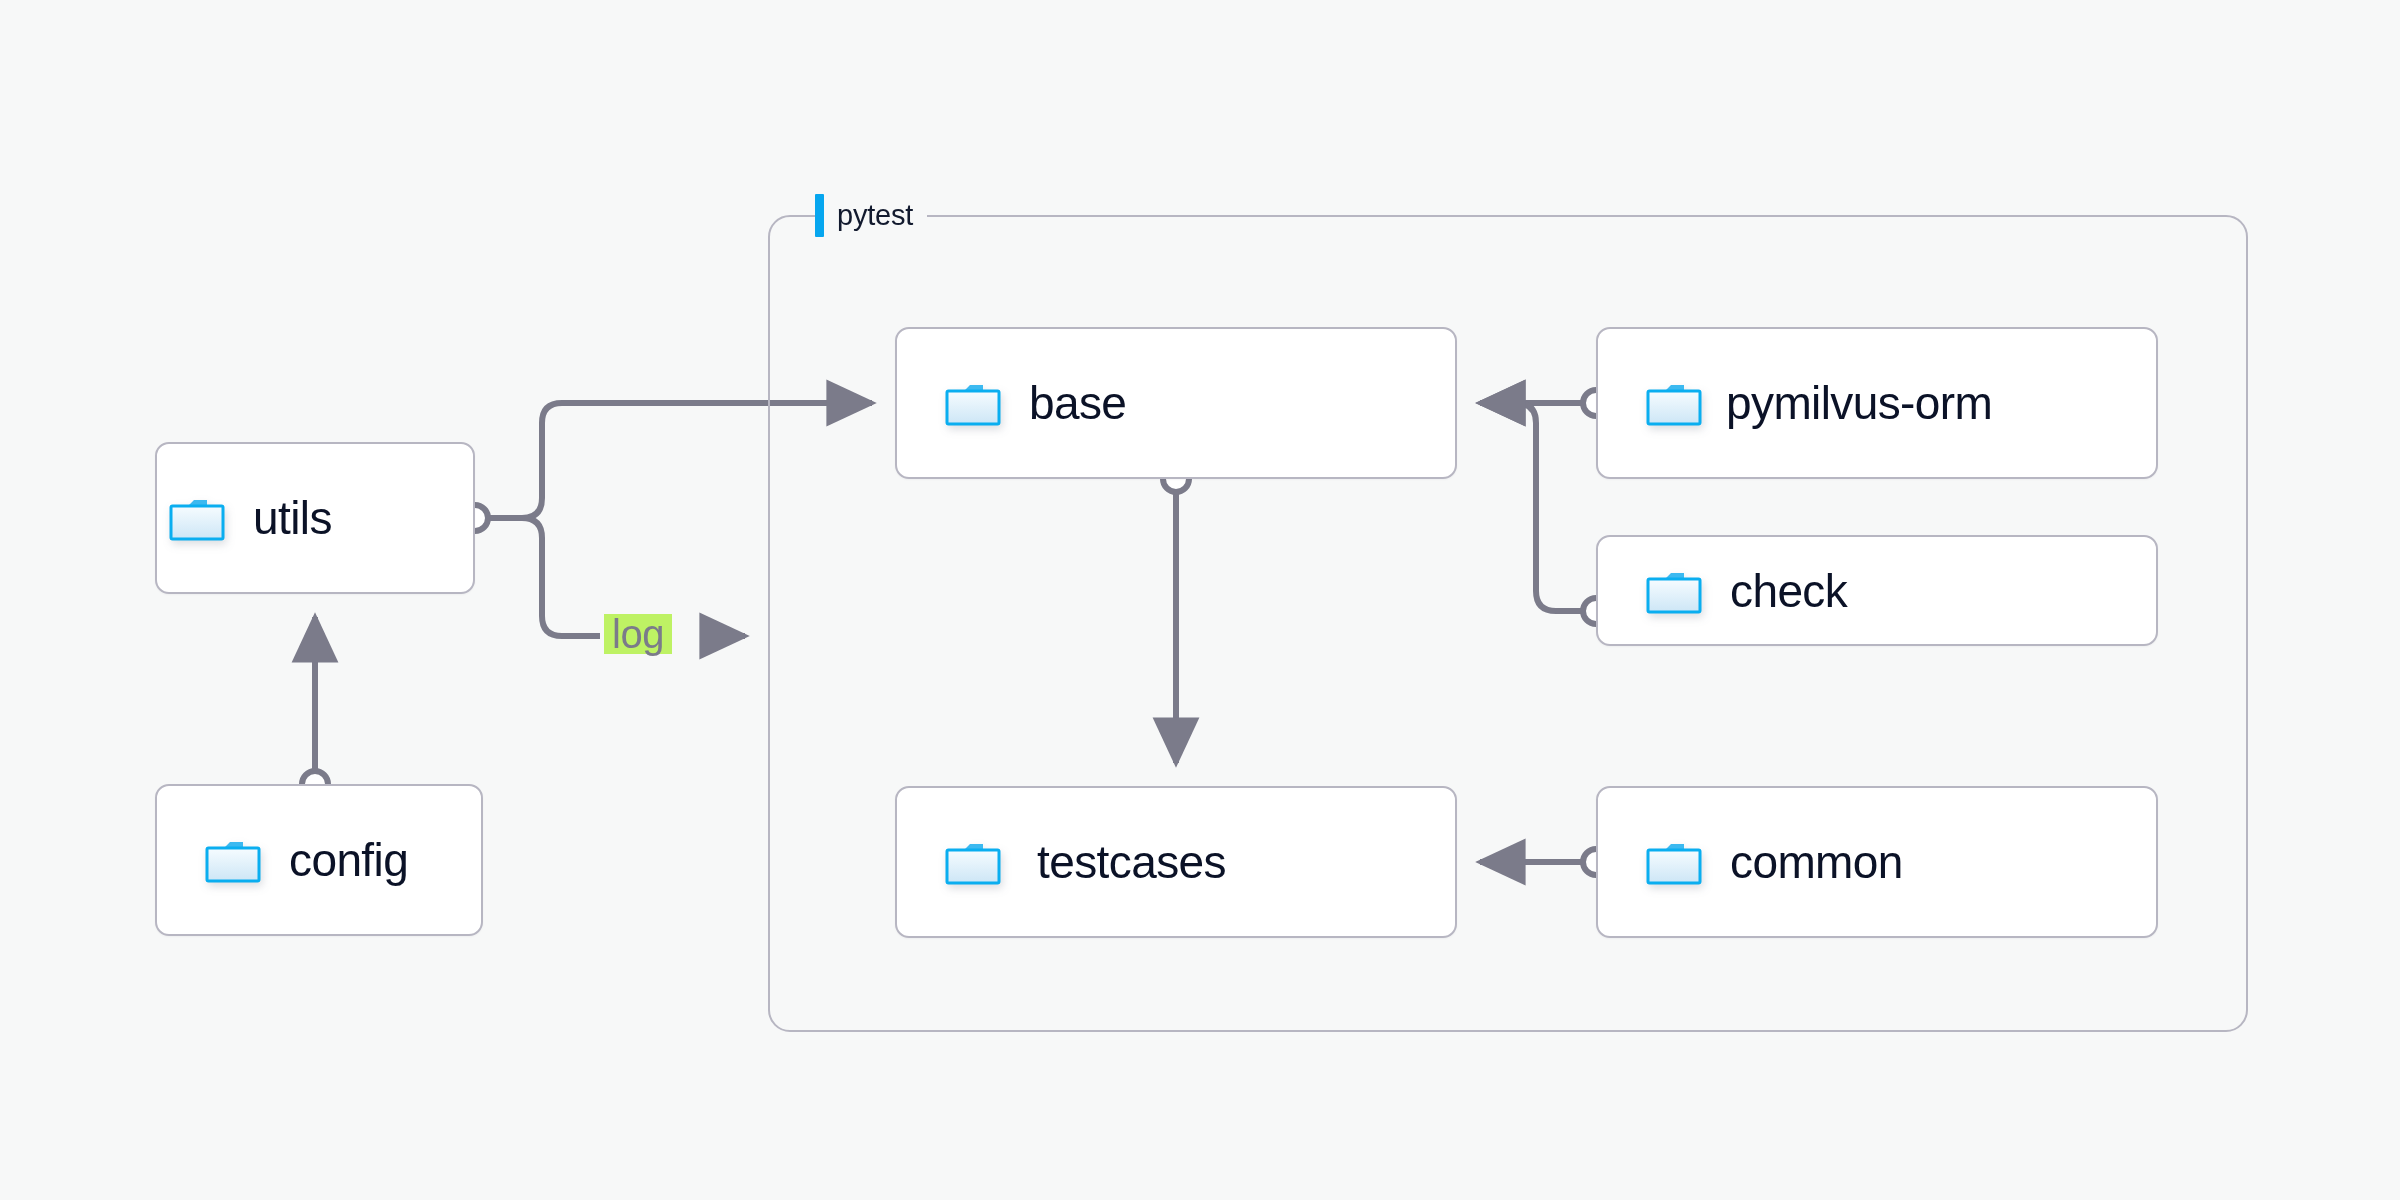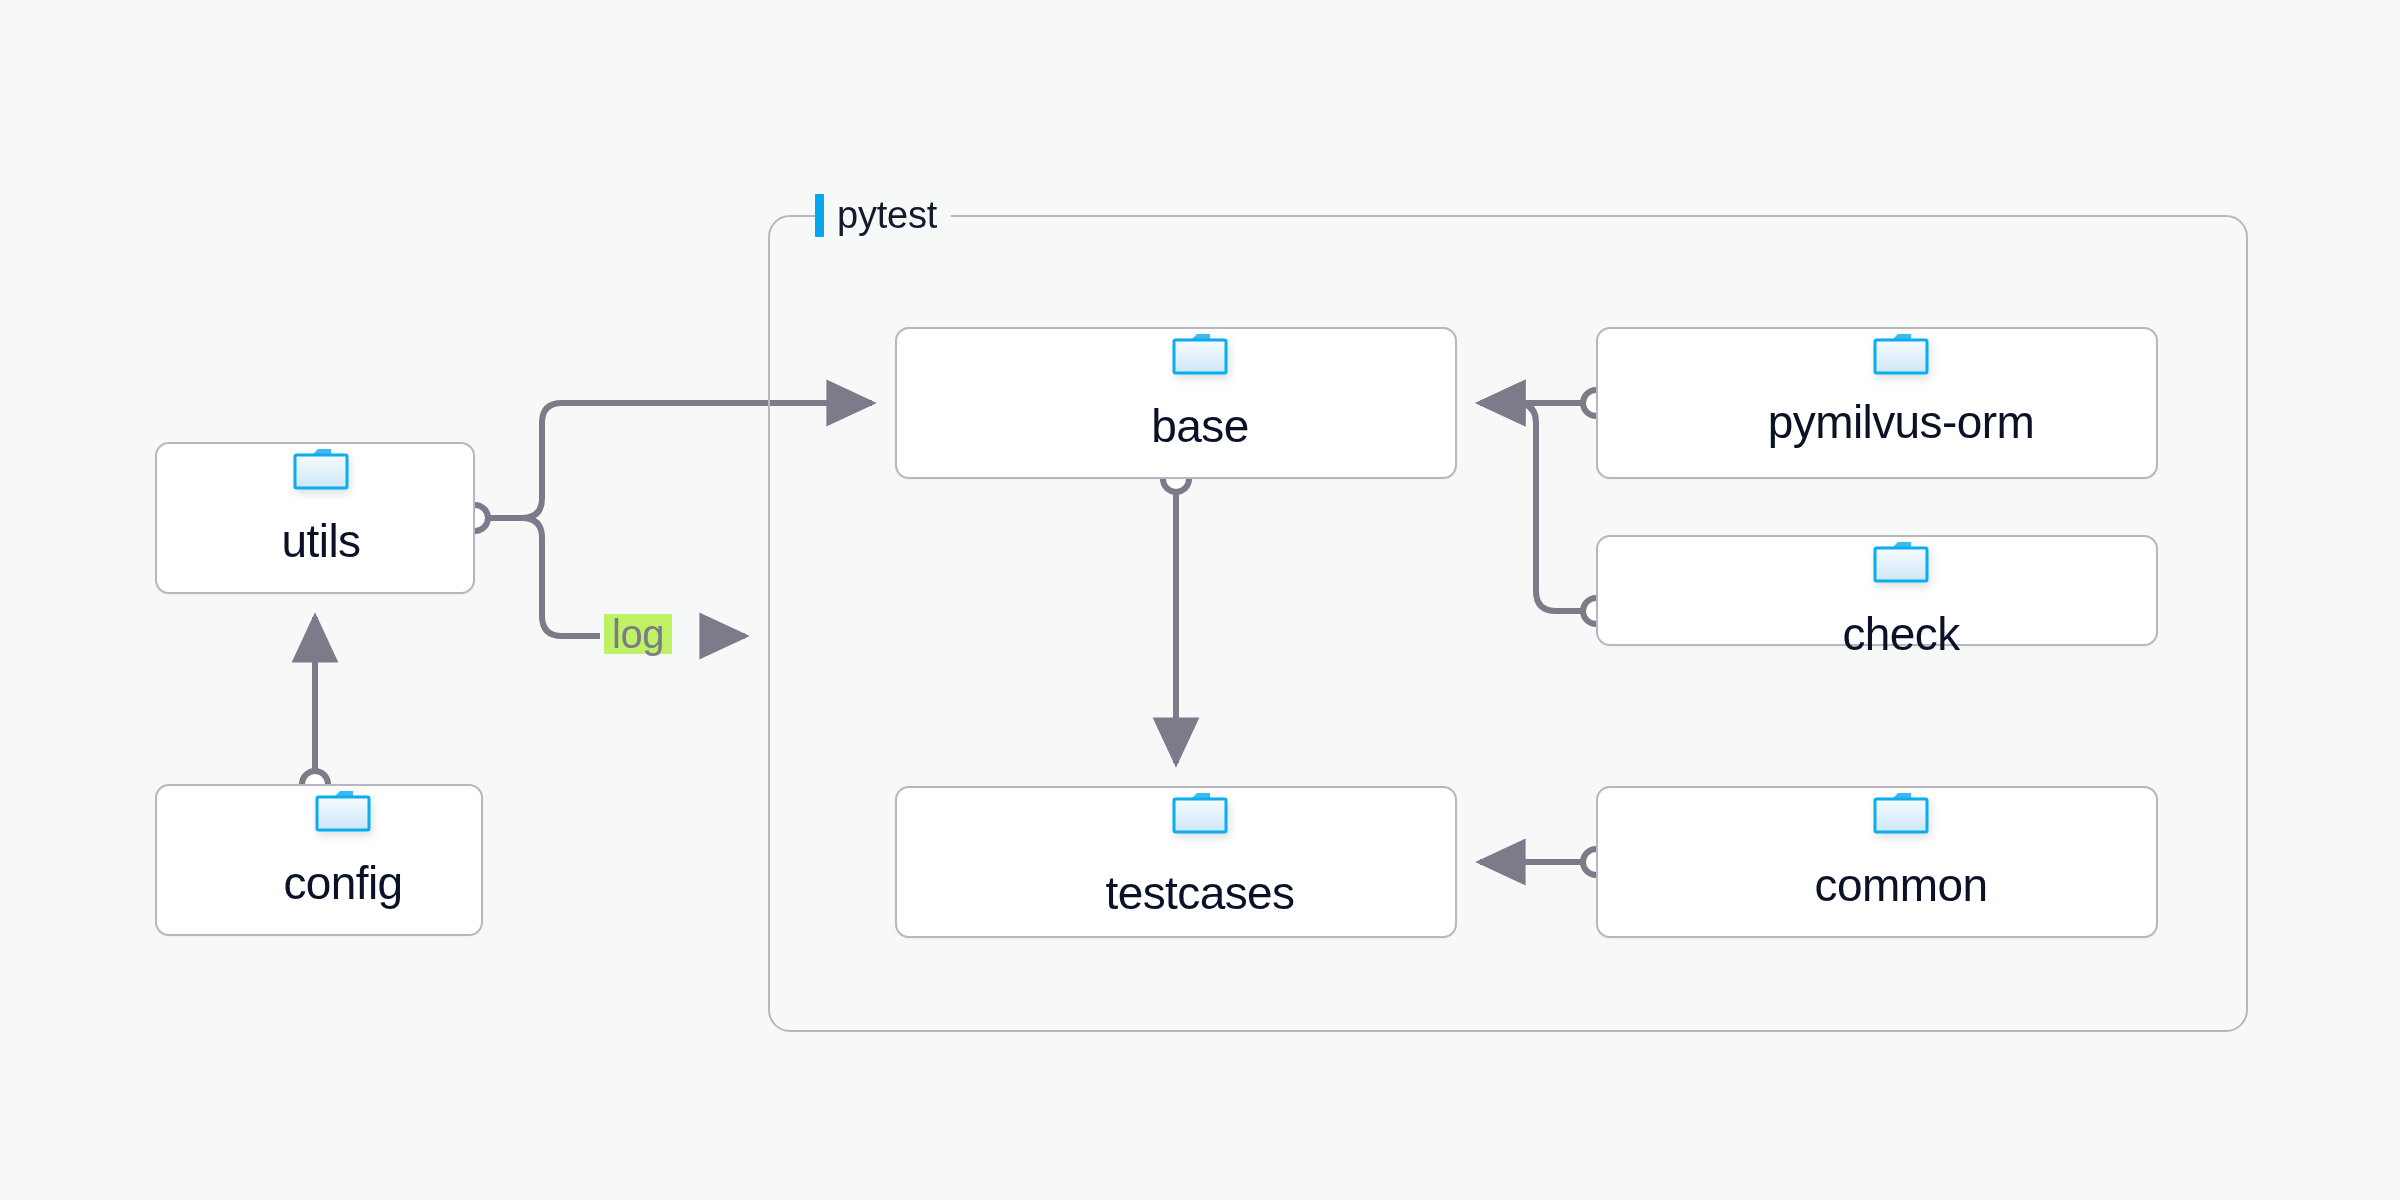--- a/index.html
+++ b/index.html
@@ -29,39 +29,38 @@
     padding:0 14px 0 0;
     height:42px;
   }
   .group-label .accent{
     display:block;
     width:9px;height:43px;
     background:#06a6ef;
     border-radius:1px;
   }
   .group-label .gtext{
-    font-size:38px;
+    font-size:29px;
     color:#121a2e;
     letter-spacing:-0.2px;
     white-space:nowrap;
   }
 
   
   .node{
     position:absolute;
     box-sizing:border-box;
     background:#ffffff;
     border:2px solid #b7b6c2;
     border-radius:14px;
     display:flex;
     align-items:center;
     padding-left:48px;
     gap:28px;
     box-shadow:0 1px 2px rgba(30,35,60,.04);
-    flex-direction:column;
   }
   .node .label{
     font-size:46px;
     color:#0b1227;
     letter-spacing:-0.6px;
     white-space:nowrap;
     line-height:1;
   }
 
   

